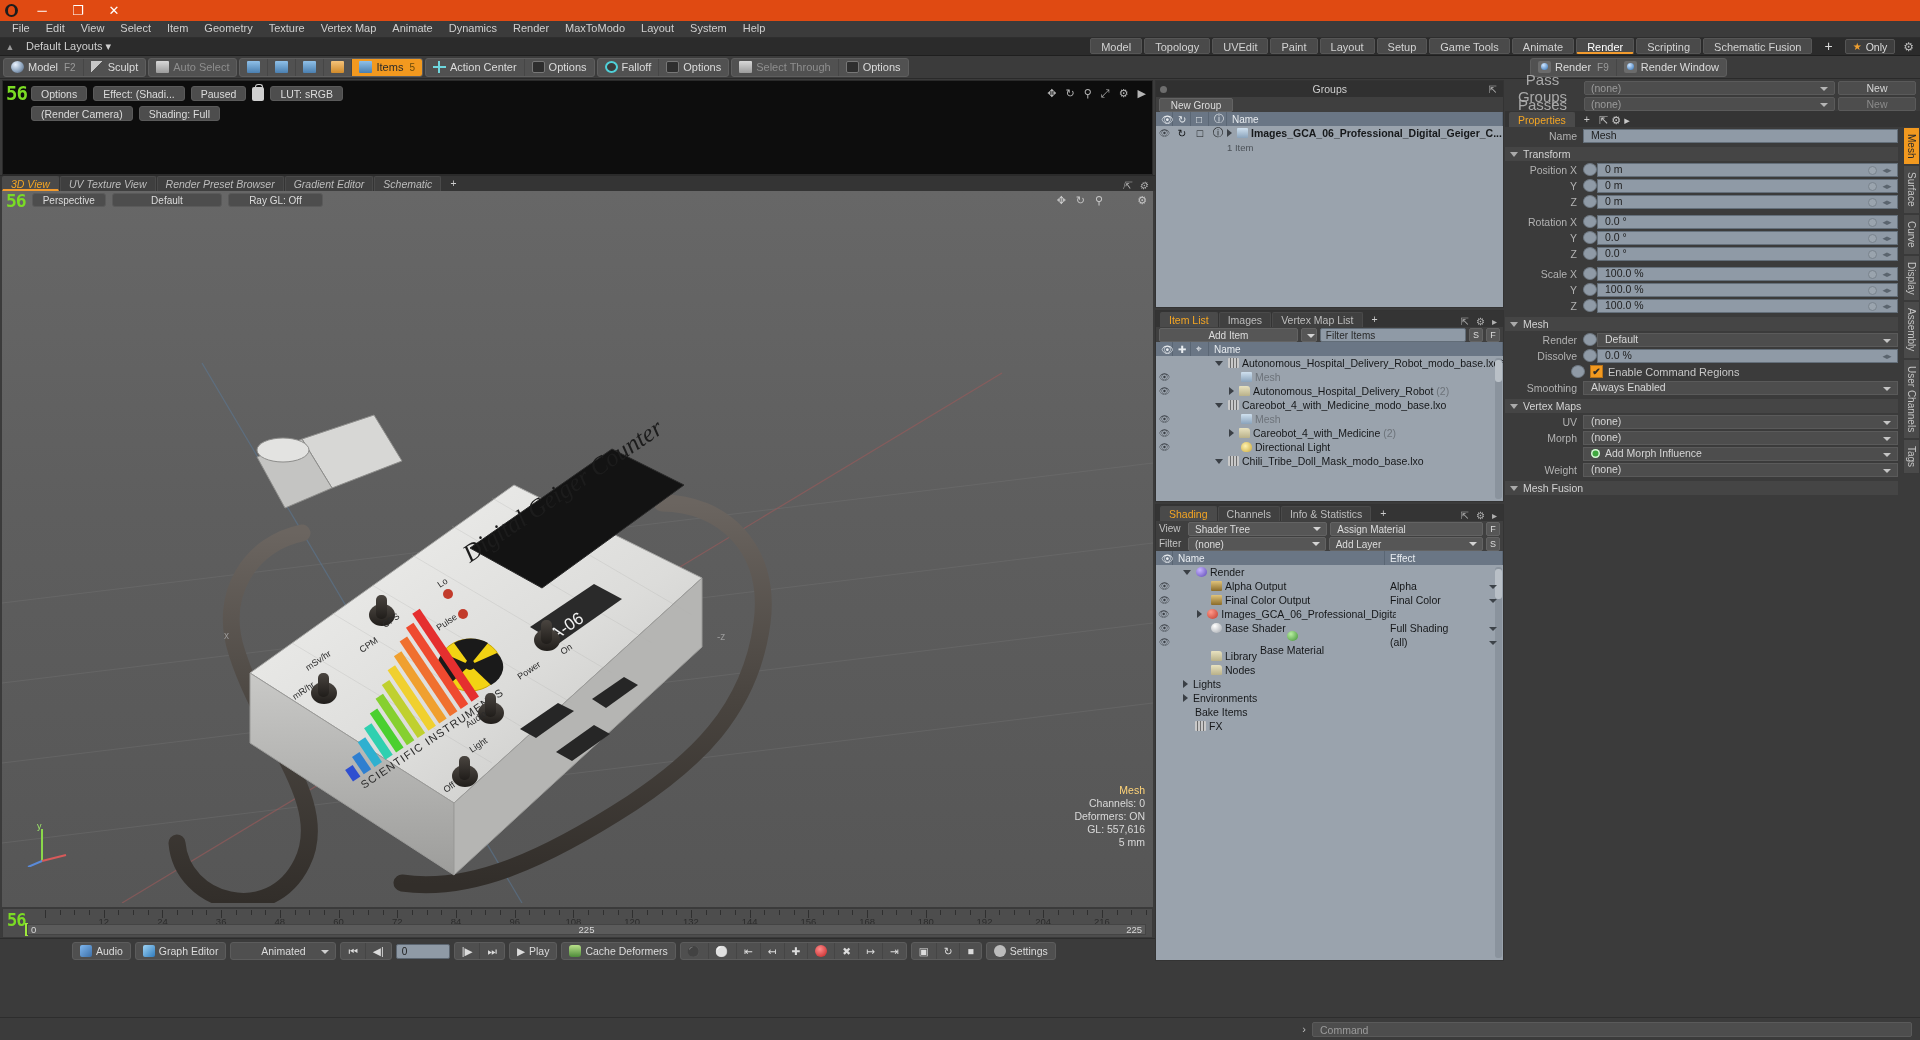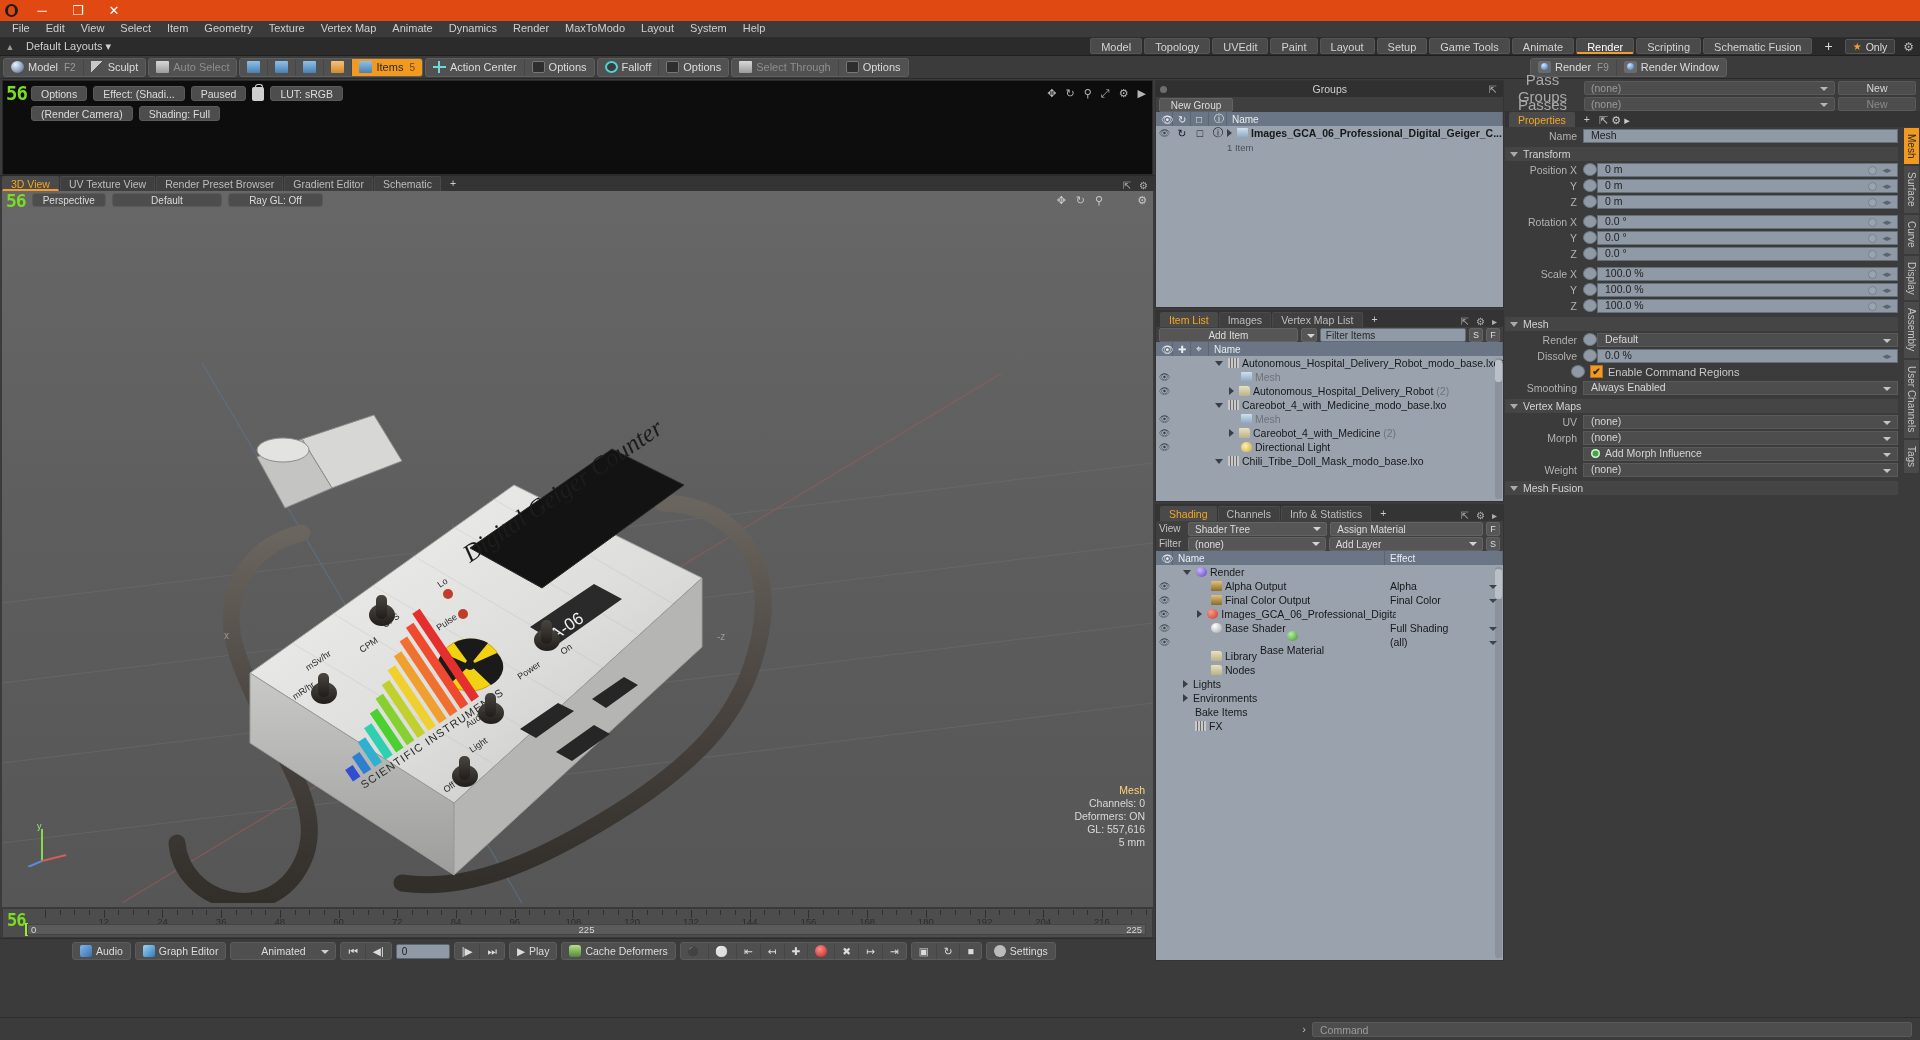--- a/index.html
+++ b/index.html
@@ -110,20 +110,21 @@
     padding:0 9px;font-size:10.5px;color:#dcdcdc; white-space:nowrap;
   }
   .lock{ width:12px;height:14px;background:#cfcfcf;border-radius:2px; position:relative;}
   .lock:before{content:"";position:absolute;left:3px;top:-3px;width:6px;height:6px;border:1.5px solid #cfcfcf;border-bottom:none;border-radius:3px 3px 0 0;}
   .prev-icons{ position:absolute; right:6px; top:6px; display:flex; gap:9px; color:#b5b5b5; font-size:11px;}
 
   
   .vptabs{
     height:16px;background:#343434;display:flex;align-items:flex-end;gap:1px;padding-left:2px;
     border-top:1px solid #2a2a2a;
+    font-style:italic;
   }
   .vptab{ padding:0 8px; height:15px; line-height:15px; font-size:10.5px; color:#bdbdbd;
           background:#3f3f3f; border:1px solid #4a4a4a; border-bottom:none; border-radius:2px 2px 0 0;}
   .vptab.active{ background:#4a4a4a; color:#f5a623; border-bottom:2px solid #f29b2e;}
   .vptab.plus{ background:transparent;border:none;color:#ccc;}
   .vptabs .right{ margin-left:auto; display:flex; gap:8px; padding-right:7px; color:#b0b0b0; font-size:10px;}
 
   
   .viewport{ position:relative; flex:1 1 auto; margin:0 2px; overflow:hidden;
     background:linear-gradient(180deg,#676767 0%,#5e5e5e 45%,#565656 100%); }

